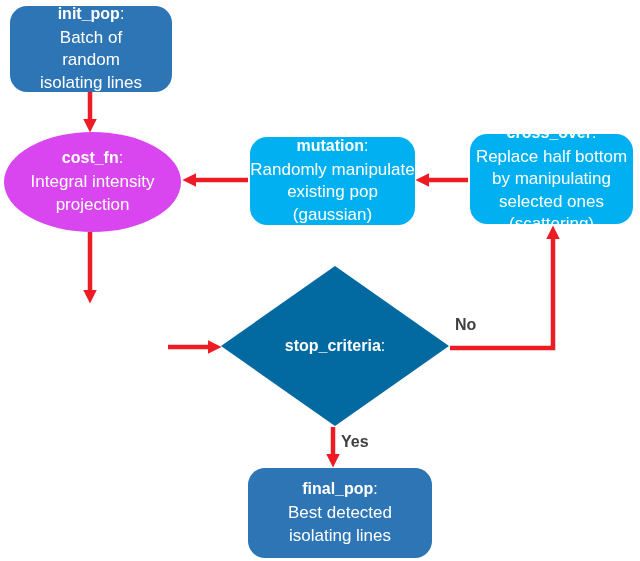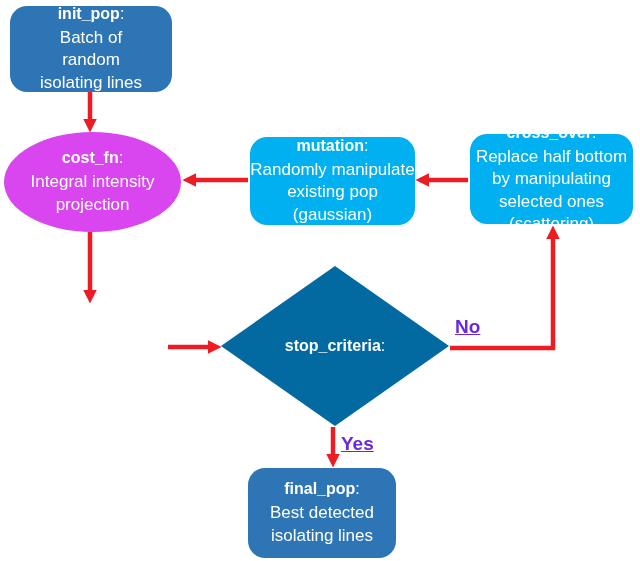--- a/index.html
+++ b/index.html
@@ -17,32 +17,32 @@
   .desc{font-size:17px;line-height:1.32;margin-top:3px;}
   .dark-blue{background:#2E75B6;}
   .cyan{background:#00B0F0;}
   .salmon{background:#d946ef;}
   .ellipse{border-radius:50%;}
   .diamond{
     background:#0369a1;
     clip-path:polygon(50% 0,100% 50%,50% 100%,0 50%);
   }
   .edge-label{
-    position:absolute;font-weight:bold;font-size:19px;color:#6d28d9;line-height:1;text-decoration:underline;
+    position:absolute;font-weight:bold;font-size:16px;color:#404040;line-height:1;
   }
   #arrows{position:absolute;left:0;top:0;width:640px;height:561px;pointer-events:none;}
 
   
   #n-init      {left:10px;  top:6px;   width:162px; height:86px;}
   #n-cost      {left:4px;   top:132px; width:177px; height:100px;}
   #n-mutation  {left:250px; top:137px; width:165px; height:88px;}
   #n-crossover {left:470px; top:134px; width:163px; height:90px;}
   #n-selection {left:10px;  top:303px; width:158px; height:90px;}
   #n-stop      {left:221px; top:266px; width:228px; height:160px;}
-  #n-final     {left:248px; top:468px; width:148px; height:90px;}
+  #n-final     {left:248px; top:468px; width:184px; height:90px;}
   #n-stop .desc{width:106px;}
   #n-cost .desc{width:132px;}
   #n-init .desc{width:120px;}
   #n-final .desc{width:150px;}
   #lbl-no {left:455px; top:317px;}
   #lbl-yes{left:341px; top:434px;}
 </style>
 </head>
 <body>
 

